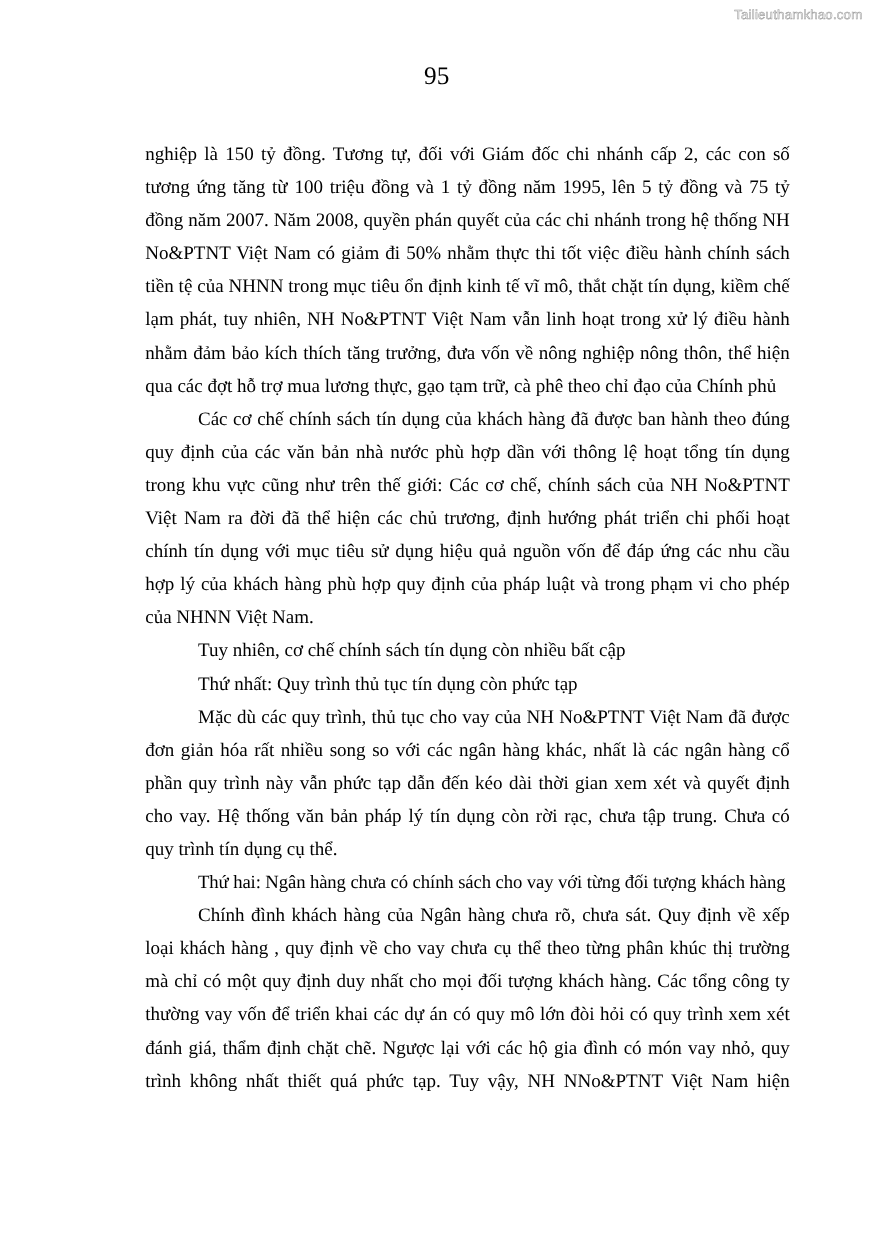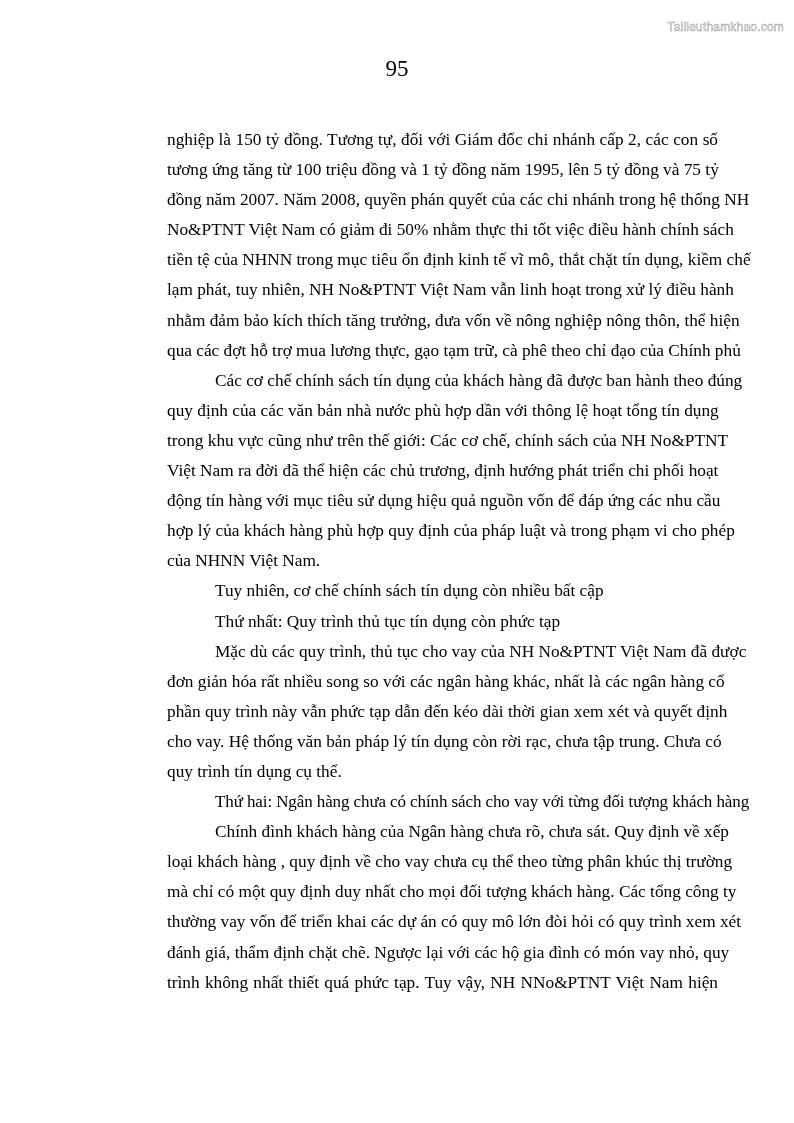--- a/index.html
+++ b/index.html
@@ -1,32 +1,32 @@
 <!DOCTYPE html>
 <html><head>
 <meta charset="utf-8">
 <style>
   html, body { margin: 0; padding: 0; background: #ffffff; }
   body { width: 794px; height: 1123px; position: relative; overflow: hidden; }
   .watermark {
-    position: absolute; top: 20px; right: 10px;
+    position: absolute; top: 6px; right: 10px;
     font-family: "Liberation Sans", sans-serif; font-size: 12px;
     color: #ffffff; -webkit-text-stroke: 0.5px #9a9a9a; letter-spacing: 0.2px;
   }
   .page-number {
     position: absolute; top: 56px; left: 0; width: 100%; text-align: center;
     font-family: "Liberation Serif", serif; font-size: 23px; color: #000;
   }
   .body-text {
     position: absolute; left: 132px; top: 127px; width: 586px;
     font-family: "Liberation Serif", serif; font-size: 17.3px; color: #000;
   }
   .line {
     height: 30.1px; line-height: 26px; white-space: nowrap;
-    text-align: justify; text-align-last: justify; margin-left: 35px;
+    text-align: justify; text-align-last: justify;
   }
   .line.last { text-align-last: left; }
   .line.indent { padding-left: 48px; }
   .line.tight { font-size: 17px; letter-spacing: -0.1px; }
 </style>
 </head>
 <body>
 
 <div class="watermark">Tailieuthamkhao.com</div>
 <div class="page-number">95</div>
@@ -37,21 +37,21 @@
   <div class="line">đồng năm 2007. Năm 2008, quyền phán quyết của các chi nhánh trong hệ thống NH</div>
   <div class="line">No&amp;PTNT Việt Nam có giảm đi 50% nhằm thực thi tốt việc điều hành chính sách</div>
   <div class="line">tiền tệ của NHNN trong mục tiêu ổn định kinh tế vĩ mô, thắt chặt tín dụng, kiềm chế</div>
   <div class="line">lạm phát, tuy nhiên, NH No&amp;PTNT Việt Nam vẫn linh hoạt trong xử lý điều hành</div>
   <div class="line">nhằm đảm bảo kích thích tăng trưởng, đưa vốn về nông nghiệp nông thôn, thể hiện</div>
   <div class="line last">qua các đợt hỗ trợ mua lương thực, gạo tạm trữ, cà phê theo chỉ đạo của Chính phủ</div>
   <div class="line indent">Các cơ chế chính sách tín dụng của khách hàng đã được ban hành theo đúng</div>
   <div class="line">quy định của các văn bản nhà nước phù hợp dần với thông lệ hoạt tổng tín dụng</div>
   <div class="line">trong khu vực cũng như trên thế giới: Các cơ chế, chính sách của NH No&amp;PTNT</div>
   <div class="line">Việt Nam ra đời đã thể hiện các chủ trương, định hướng phát triển chi phối hoạt</div>
-  <div class="line">động tín hàng với mục tiêu sử dụng hiệu quả nguồn vốn để đáp ứng các nhu cầu</div>
+  <div class="line">chính tín dụng với mục tiêu sử dụng hiệu quả nguồn vốn để đáp ứng các nhu cầu</div>
   <div class="line">hợp lý của khách hàng phù hợp quy định của pháp luật và trong phạm vi cho phép</div>
   <div class="line last">của NHNN Việt Nam.</div>
   <div class="line indent last">Tuy nhiên, cơ chế chính sách tín dụng còn nhiều bất cập</div>
   <div class="line indent last">Thứ nhất: Quy trình thủ tục tín dụng còn phức tạp</div>
   <div class="line indent">Mặc dù các quy trình, thủ tục cho vay của NH No&amp;PTNT Việt Nam đã được</div>
   <div class="line">đơn giản hóa rất nhiều song so với các ngân hàng khác, nhất là các ngân hàng cổ</div>
   <div class="line">phần quy trình này vẫn phức tạp dẫn đến kéo dài thời gian xem xét và quyết định</div>
   <div class="line">cho vay. Hệ thống văn bản pháp lý tín dụng còn rời rạc, chưa tập trung. Chưa có</div>
   <div class="line last">quy trình tín dụng cụ thể.</div>
   <div class="line indent last tight">Thứ hai: Ngân hàng chưa có chính sách cho vay với từng đối tượng khách hàng</div>

